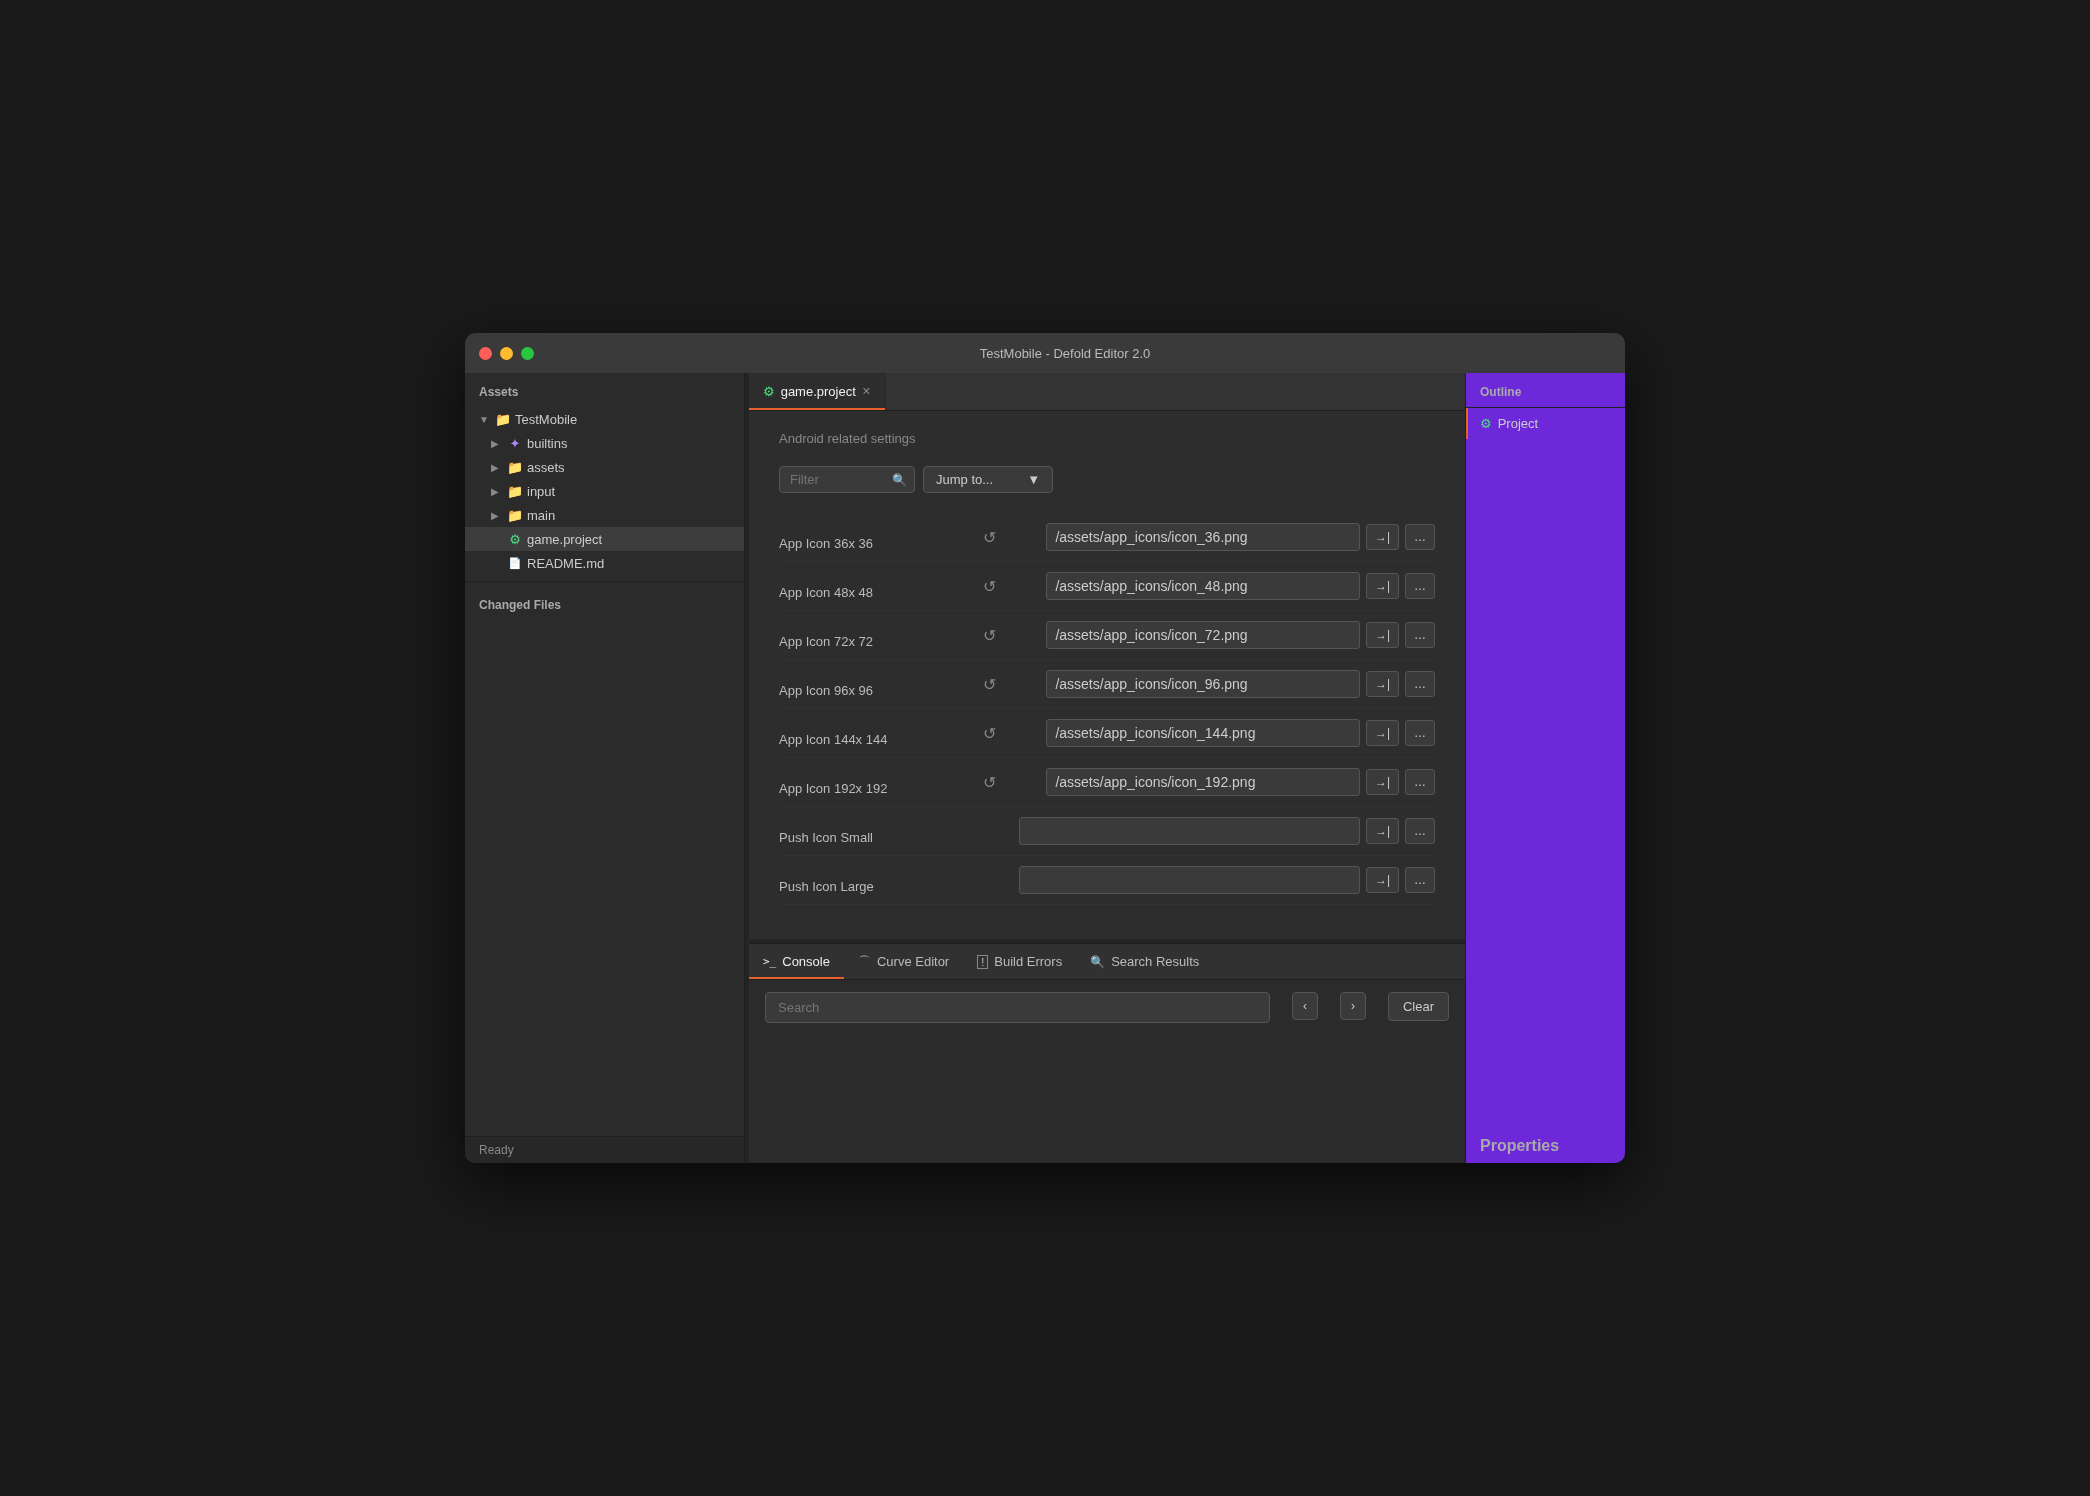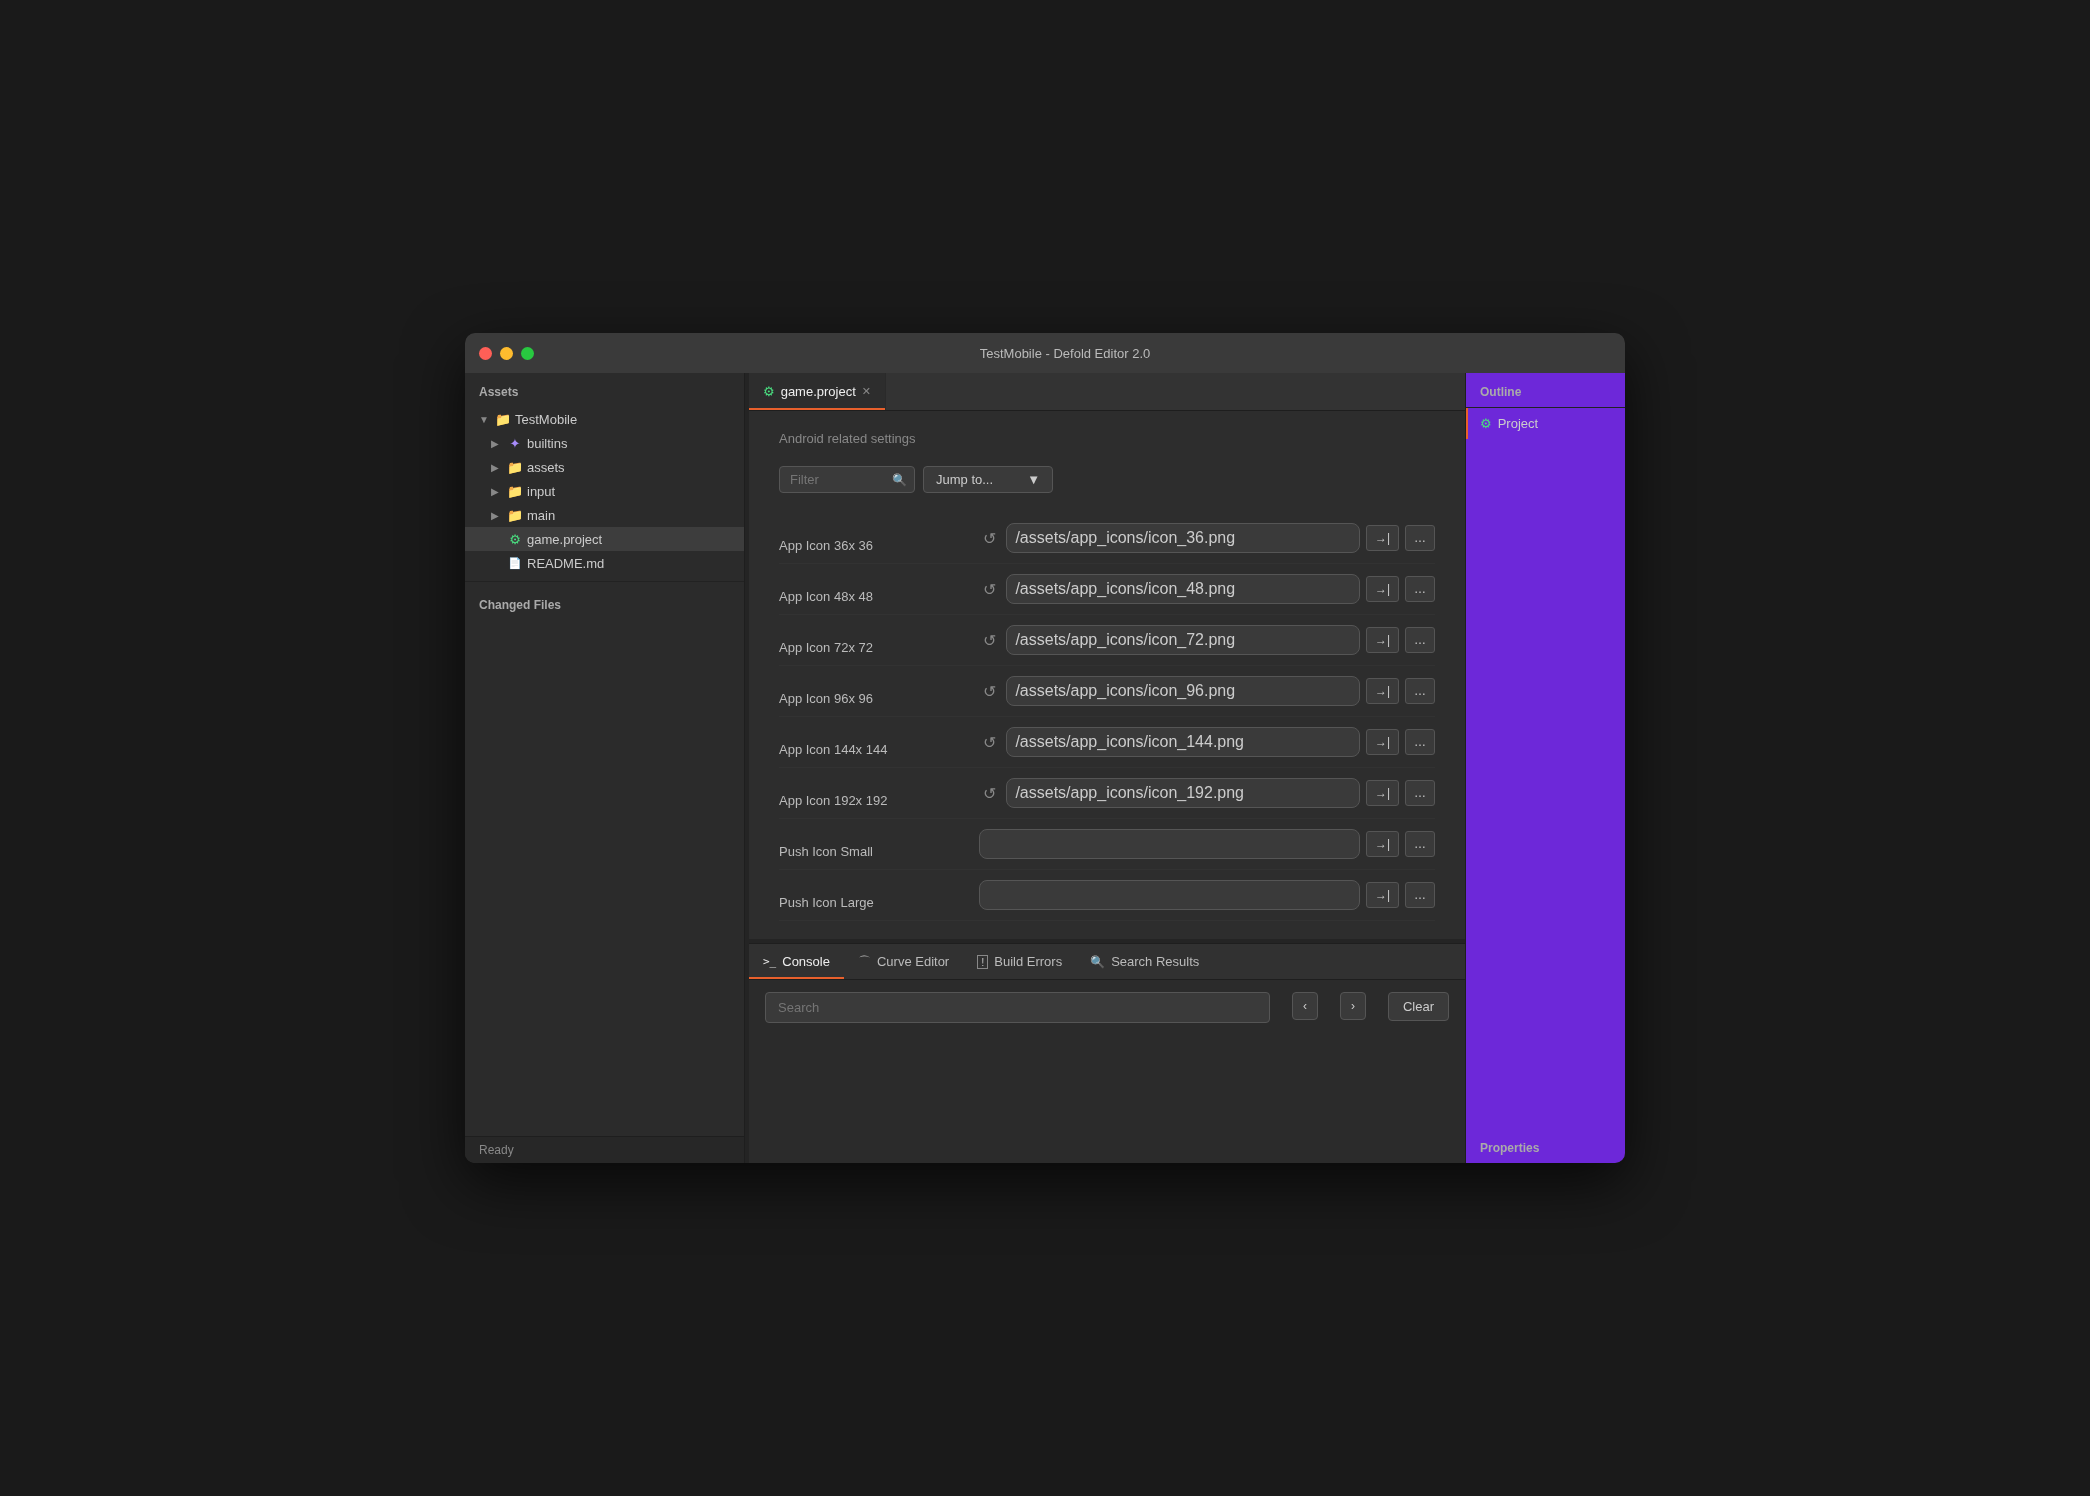--- a/index.html
+++ b/index.html
@@ -271,26 +271,27 @@
       cursor: pointer;
       color: #888;
       font-size: 16px;
       padding: 2px 4px;
       border-radius: 3px;
     }
     .path-input {
       flex: 1;
       background: #3a3a3a;
       border: 1px solid #555;
-      border-radius: 8px;
+      border-radius: 3px;
       padding: 5px 8px;
       color: #ccc;
-      font-size: 16px;
+      font-size: 14px;
       outline: none;
       min-width: 0;
+      margin-left: 40px;
     }
     .goto-btn {
       background: #3a3a3a;
       border: 1px solid #555;
       border-radius: 3px;
       padding: 5px 8px;
       color: #ccc;
       font-size: 12px;
       cursor: pointer;
     }
@@ -409,21 +410,21 @@
       content: '';
       position: absolute;
       left: 0; top: 0; bottom: 0;
       width: 2px;
       background: #e8602c;
     }
     .right-panel-section {
       margin-top: 10px;
       padding: 8px 14px;
       color: #aaa;
-      font-size: 12px;
+      font-size: 16px;
       font-weight: 600;
     }
     .vertical-divider {
       width: 4px;
       background: #242424;
       cursor: col-resize;
     }
     .horizontal-divider {
       height: 4px;
       background: #242424;

